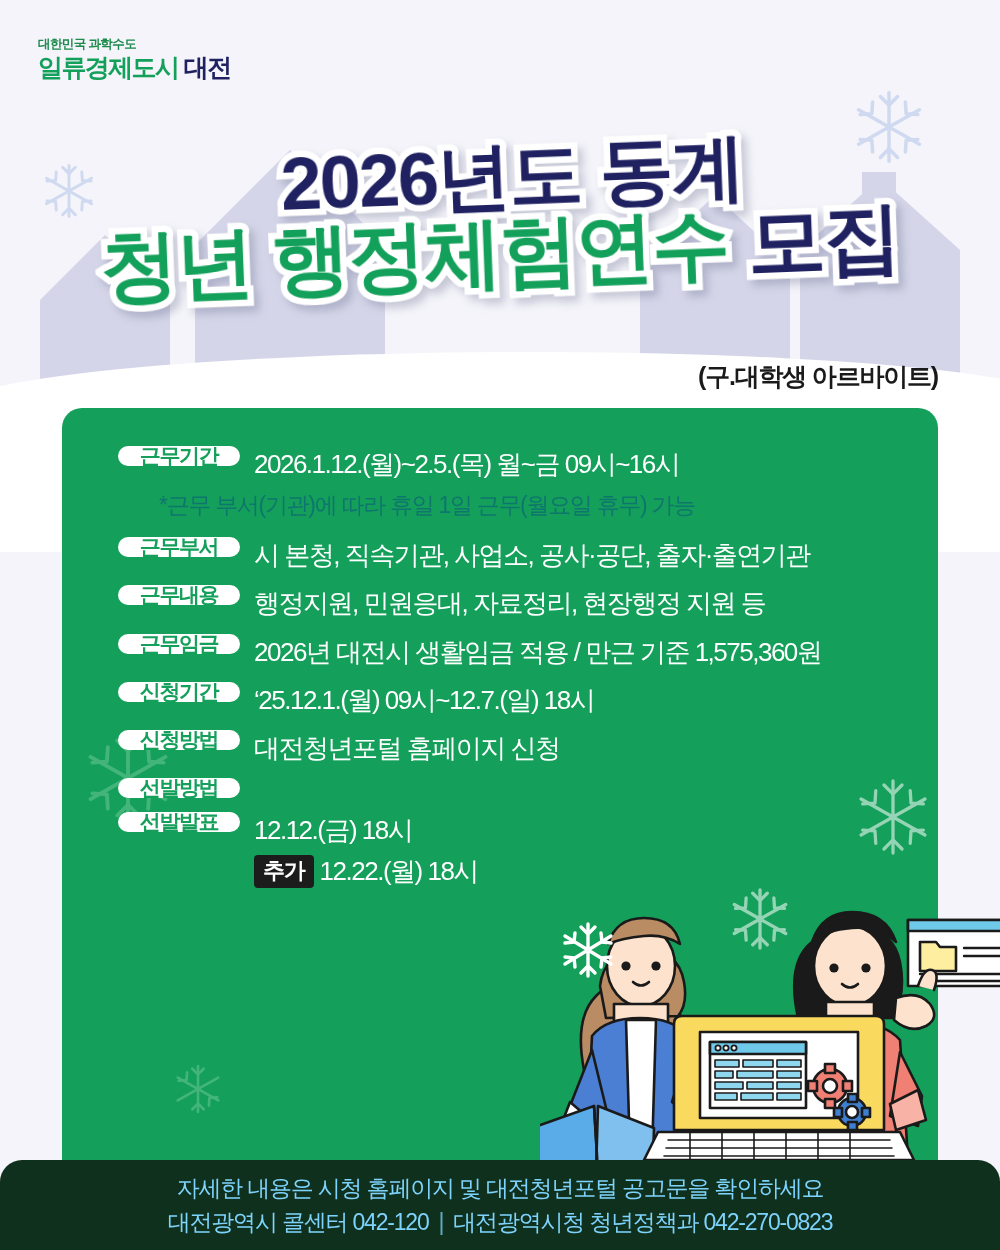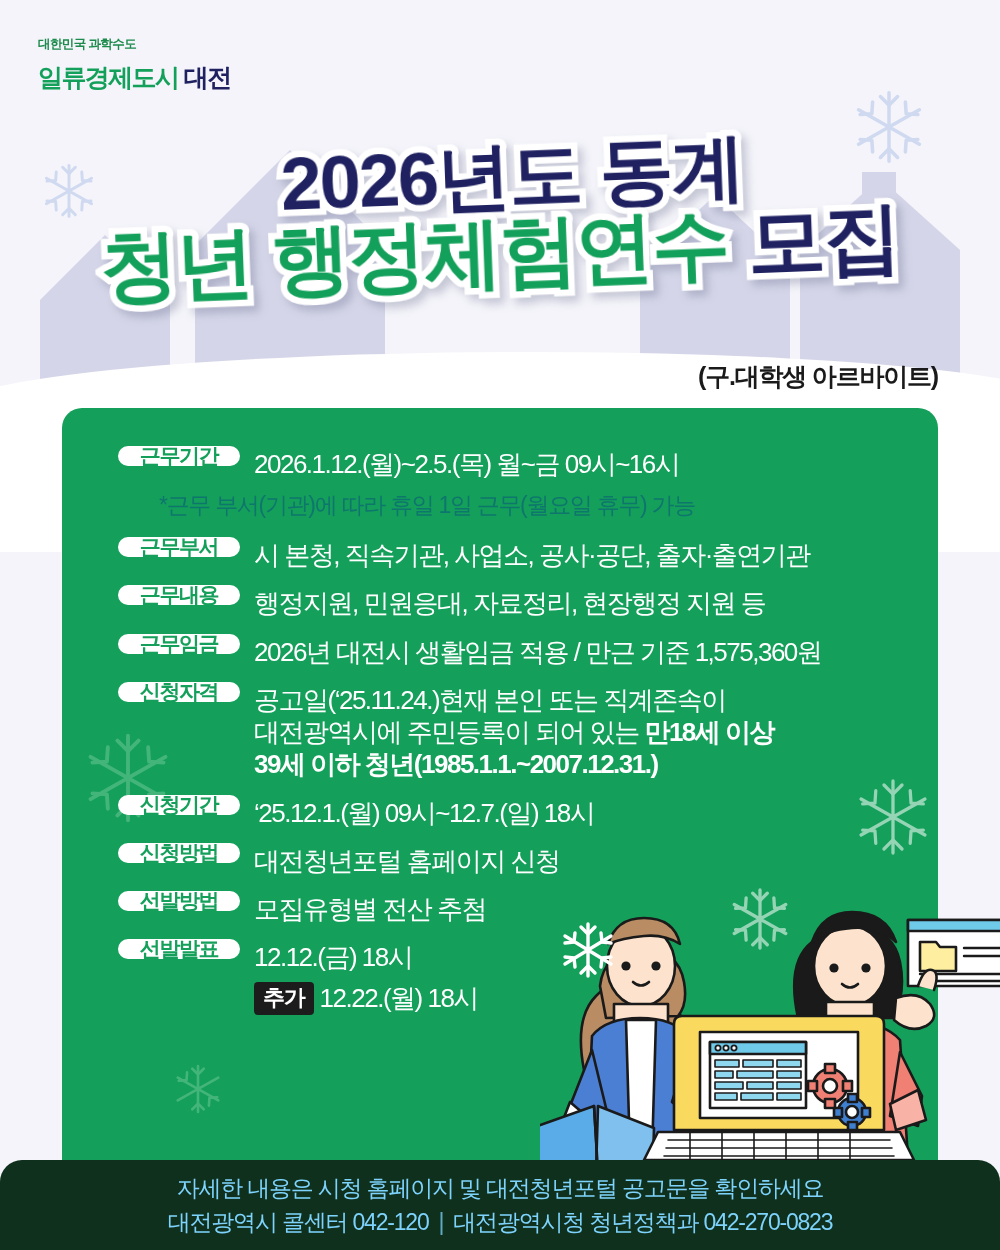--- a/index.html
+++ b/index.html
@@ -27,21 +27,21 @@
     background: #ffffff;
     border-radius: 60% 55% 0 0 / 70px 60px 0 0;
   }
 
   .flake { position: absolute; pointer-events: none; }
 
   
   .logo { position: absolute; left: 38px; top: 36px; }
   .logo-sub {
     font-size: 12.5px; font-weight: 700; color: #1b8a4b;
-    letter-spacing: -0.6px; margin-bottom: 12px;
+    letter-spacing: -0.6px; margin-bottom: 2px;
   }
   .logo-main { font-size: 25px; font-weight: 800; letter-spacing: -1.6px; line-height: 1; }
   .logo-main .g { color: #13a05a; text-align: right; }
   .logo-main .n { color: #1f2161; }
 
   
   .title-wrap { position: absolute; left: 0; top: 140px; width: 1000px; text-align: center; }
   .title-line { font-weight: 800; letter-spacing: -2px; line-height: 0.96; white-space: nowrap; }
   .tl1 { font-size: 74px; transform: rotate(-2.2deg); margin-left: 24px; }
   .tl2 { font-size: 78px; transform: rotate(-2.2deg); margin-top: 4px; }
@@ -220,42 +220,33 @@
     <div class="row" style="margin-top:14px;">
       <div class="pill">근무내용</div>
       <div class="val">행정지원, 민원응대, 자료정리, 현장행정 지원 등</div>
     </div>
 
     <div class="row" style="margin-top:14px;">
       <div class="pill">근무임금</div>
       <div class="val">2026년 대전시 생활임금 적용 / 만근 기준 1,575,360원</div>
     </div>
 
-    <div class="row" style="margin-top:14px;">
-      <div class="pill">신청자격</div>
-      <div class="val">
-        <div>공고일(‘25.11.24.)현재 본인 또는 직계존속이</div>
-        <div><span>대전광역시에 주민등록이 되어 있는 </span><b>만18세 이상</b></div>
-        <div><b>39세 이하 청년(1985.1.1.~2007.12.31.)</b></div>
-      </div>
-    </div>
 
     <div class="row" style="margin-top:14px;">
       <div class="pill">신청기간</div>
       <div class="val">‘25.12.1.(월) 09시~12.7.(일) 18시</div>
     </div>
 
     <div class="row" style="margin-top:14px;">
       <div class="pill">신청방법</div>
       <div class="val">대전청년포털 홈페이지 신청</div>
     </div>
 
     <div class="row" style="margin-top:14px;">
       <div class="pill">선발방법</div>
-      <div class="val">모집유형별 전산 추첨</div>
     </div>
 
     <div class="row" style="margin-top:14px;">
       <div class="pill">선발발표</div>
       <div class="val">
         <div>12.12.(금) 18시</div>
         <div style="margin-top:8px;"><span class="badge">추가</span><span>12.22.(월) 18시</span></div>
       </div>
     </div>
   </div>

